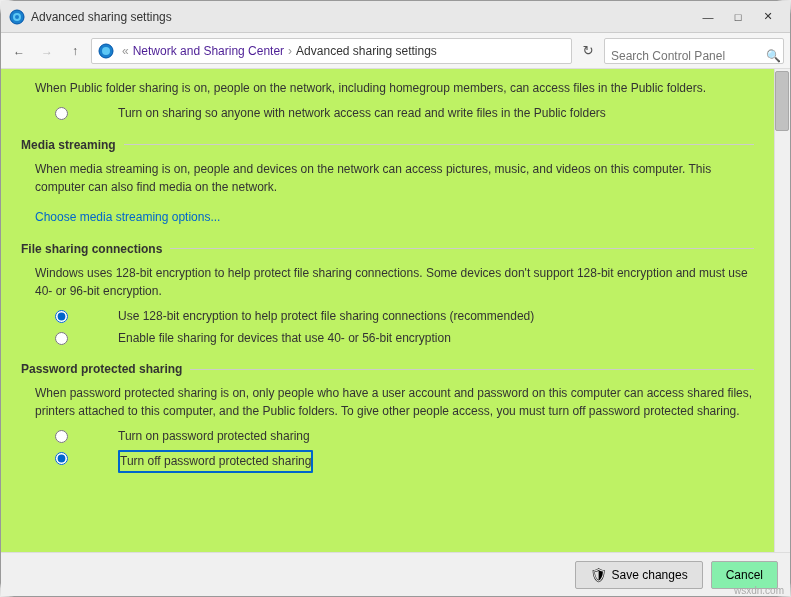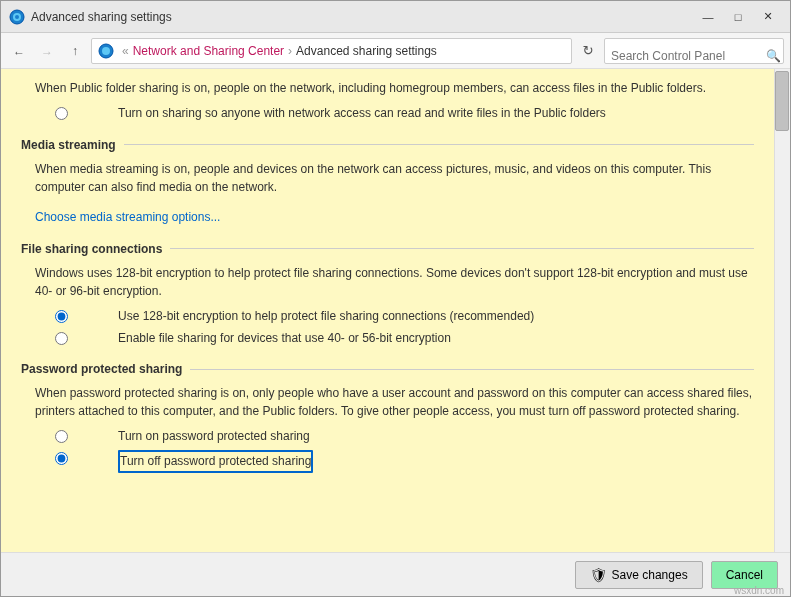--- a/index.html
+++ b/index.html
@@ -97,21 +97,21 @@
       padding: 0 6px;
       font-size: 12px;
       color: #333;
       border-radius: 2px;
     }
     .breadcrumb-sep {
       margin: 0 4px;
       color: #999;
     }
     .breadcrumb-link {
-      color: #be185d;
+      color: #4c1d95;
       cursor: pointer;
     }
     .refresh-btn {
       width: 24px;
       height: 24px;
       background: transparent;
       border: none;
       cursor: pointer;
       display: flex;
       align-items: center;
@@ -147,21 +147,21 @@
     
     .main-content {
       display: flex;
       flex: 1;
       overflow: hidden;
     }
     .content-area {
       flex: 1;
       overflow-y: auto;
       padding: 10px 20px;
-      background: #fef9c3;
+      background: #bef264;
     }
     .scrollbar {
       width: 16px;
       background: #f0f0f0;
       border-left: 1px solid #ddd;
       display: flex;
       flex-direction: column;
       align-items: center;
     }
     .scrollbar-track {
@@ -270,21 +270,21 @@
       position: absolute;
       bottom: 4px;
       right: 6px;
       font-size: 10px;
       color: #aaa;
     }
   </style>
 </head>
 <body>
 
-<div class="window" style="position:relative;">
+<div class="window" style="position:relative;border-radius:14px;">
 
   <div class="title-bar">
     <div class="title-bar-icon">
       <svg width="16" height="16" viewBox="0 0 16 16">
         <circle cx="8" cy="8" r="7" fill="#1a7fcc" stroke="#0055aa" stroke-width="1"></circle>
         <circle cx="8" cy="8" r="4" fill="#5ec8f5"></circle>
         <circle cx="8" cy="8" r="2" fill="#1a7fcc"></circle>
       </svg>
     </div>
     <span class="title-bar-title">Advanced sharing settings</span>

